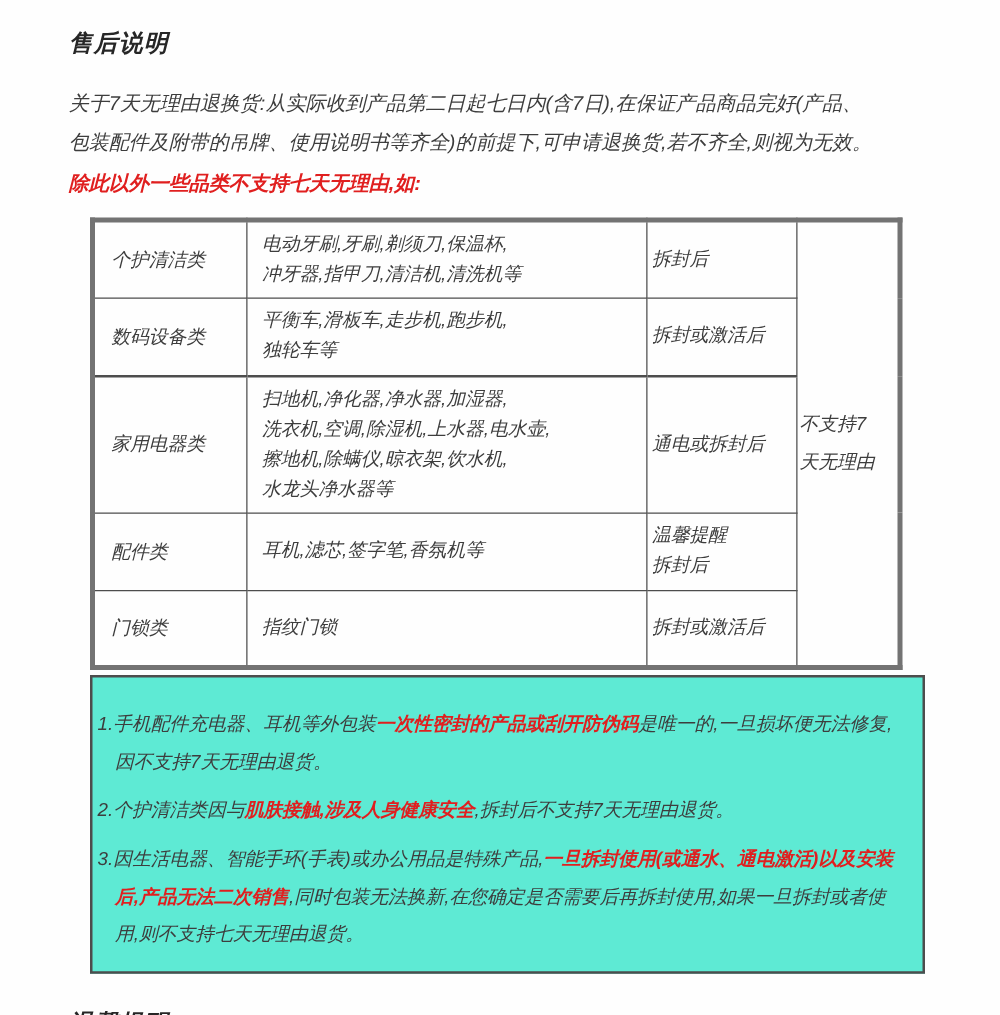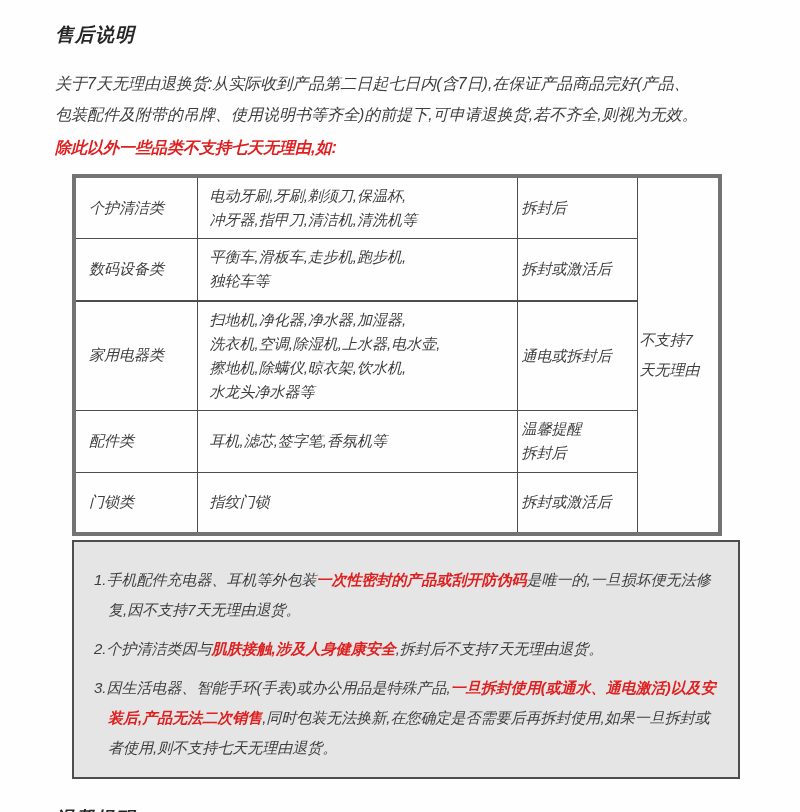--- a/index.html
+++ b/index.html
@@ -76,22 +76,22 @@
     white-space: pre-line;
     color: #333333;
     padding: 4px 2px;
   }
   table.category-table tr:nth-child(3) .cell-category,
   table.category-table tr:nth-child(3) .cell-products { height: 90px; }
   .notes-box {
     width: 668px;
     margin: 4px 0 12px 17px;
     border: 2px solid #4d4d4d;
-    padding: 23px 22px 14px 20px;
-    background: #e5e5e5;
+    padding: 23px 22px 14px 4px;
+    background: #5eead4;
   }
   .note {
     margin: 0 0 9px 0;
     font-size: 15px;
     line-height: 30px;
     padding-left: 14px;
     text-indent: -14px;
     color: #3d3d3d;
   }
   .note:last-child { margin-bottom: 0; }

